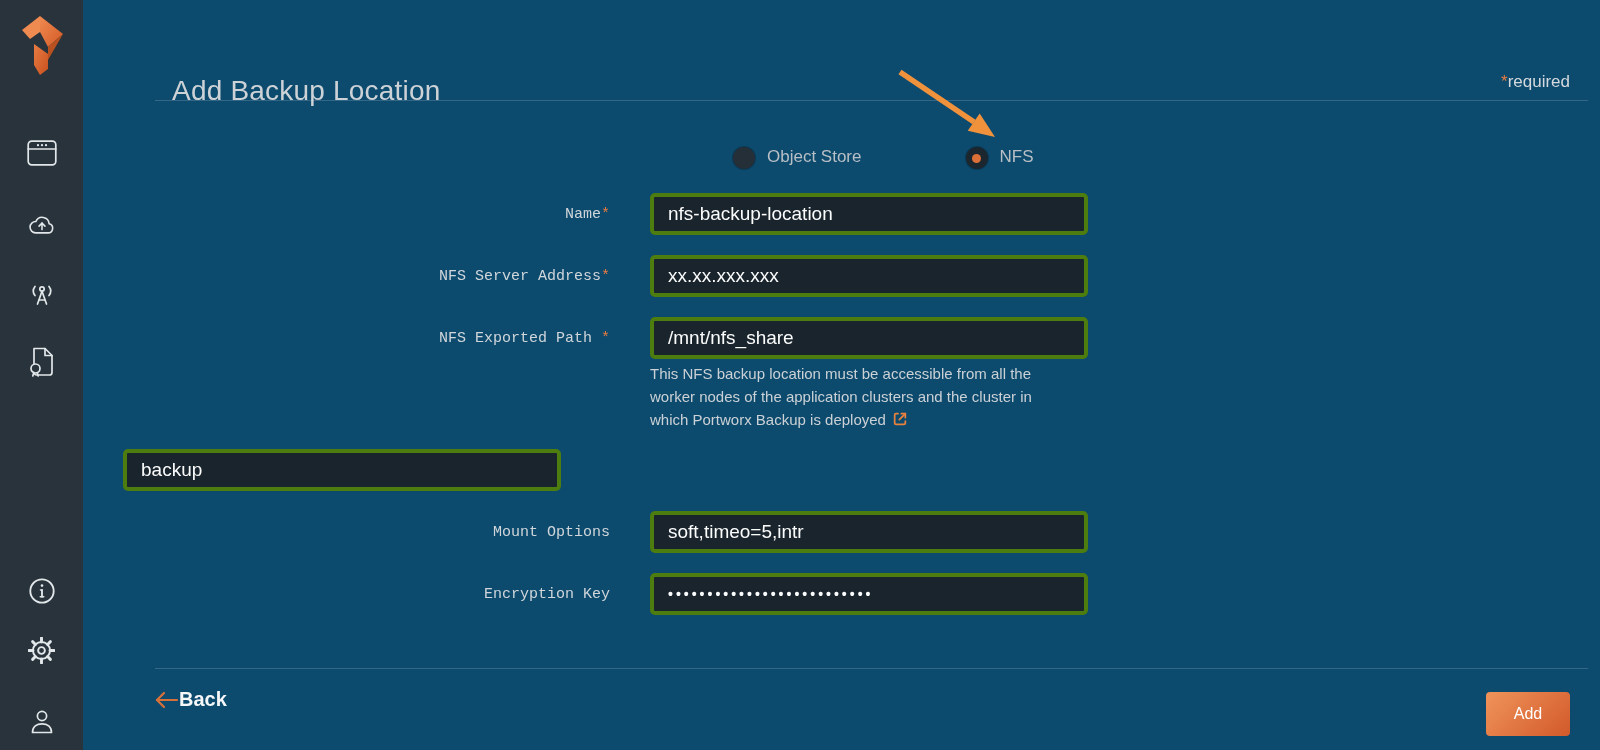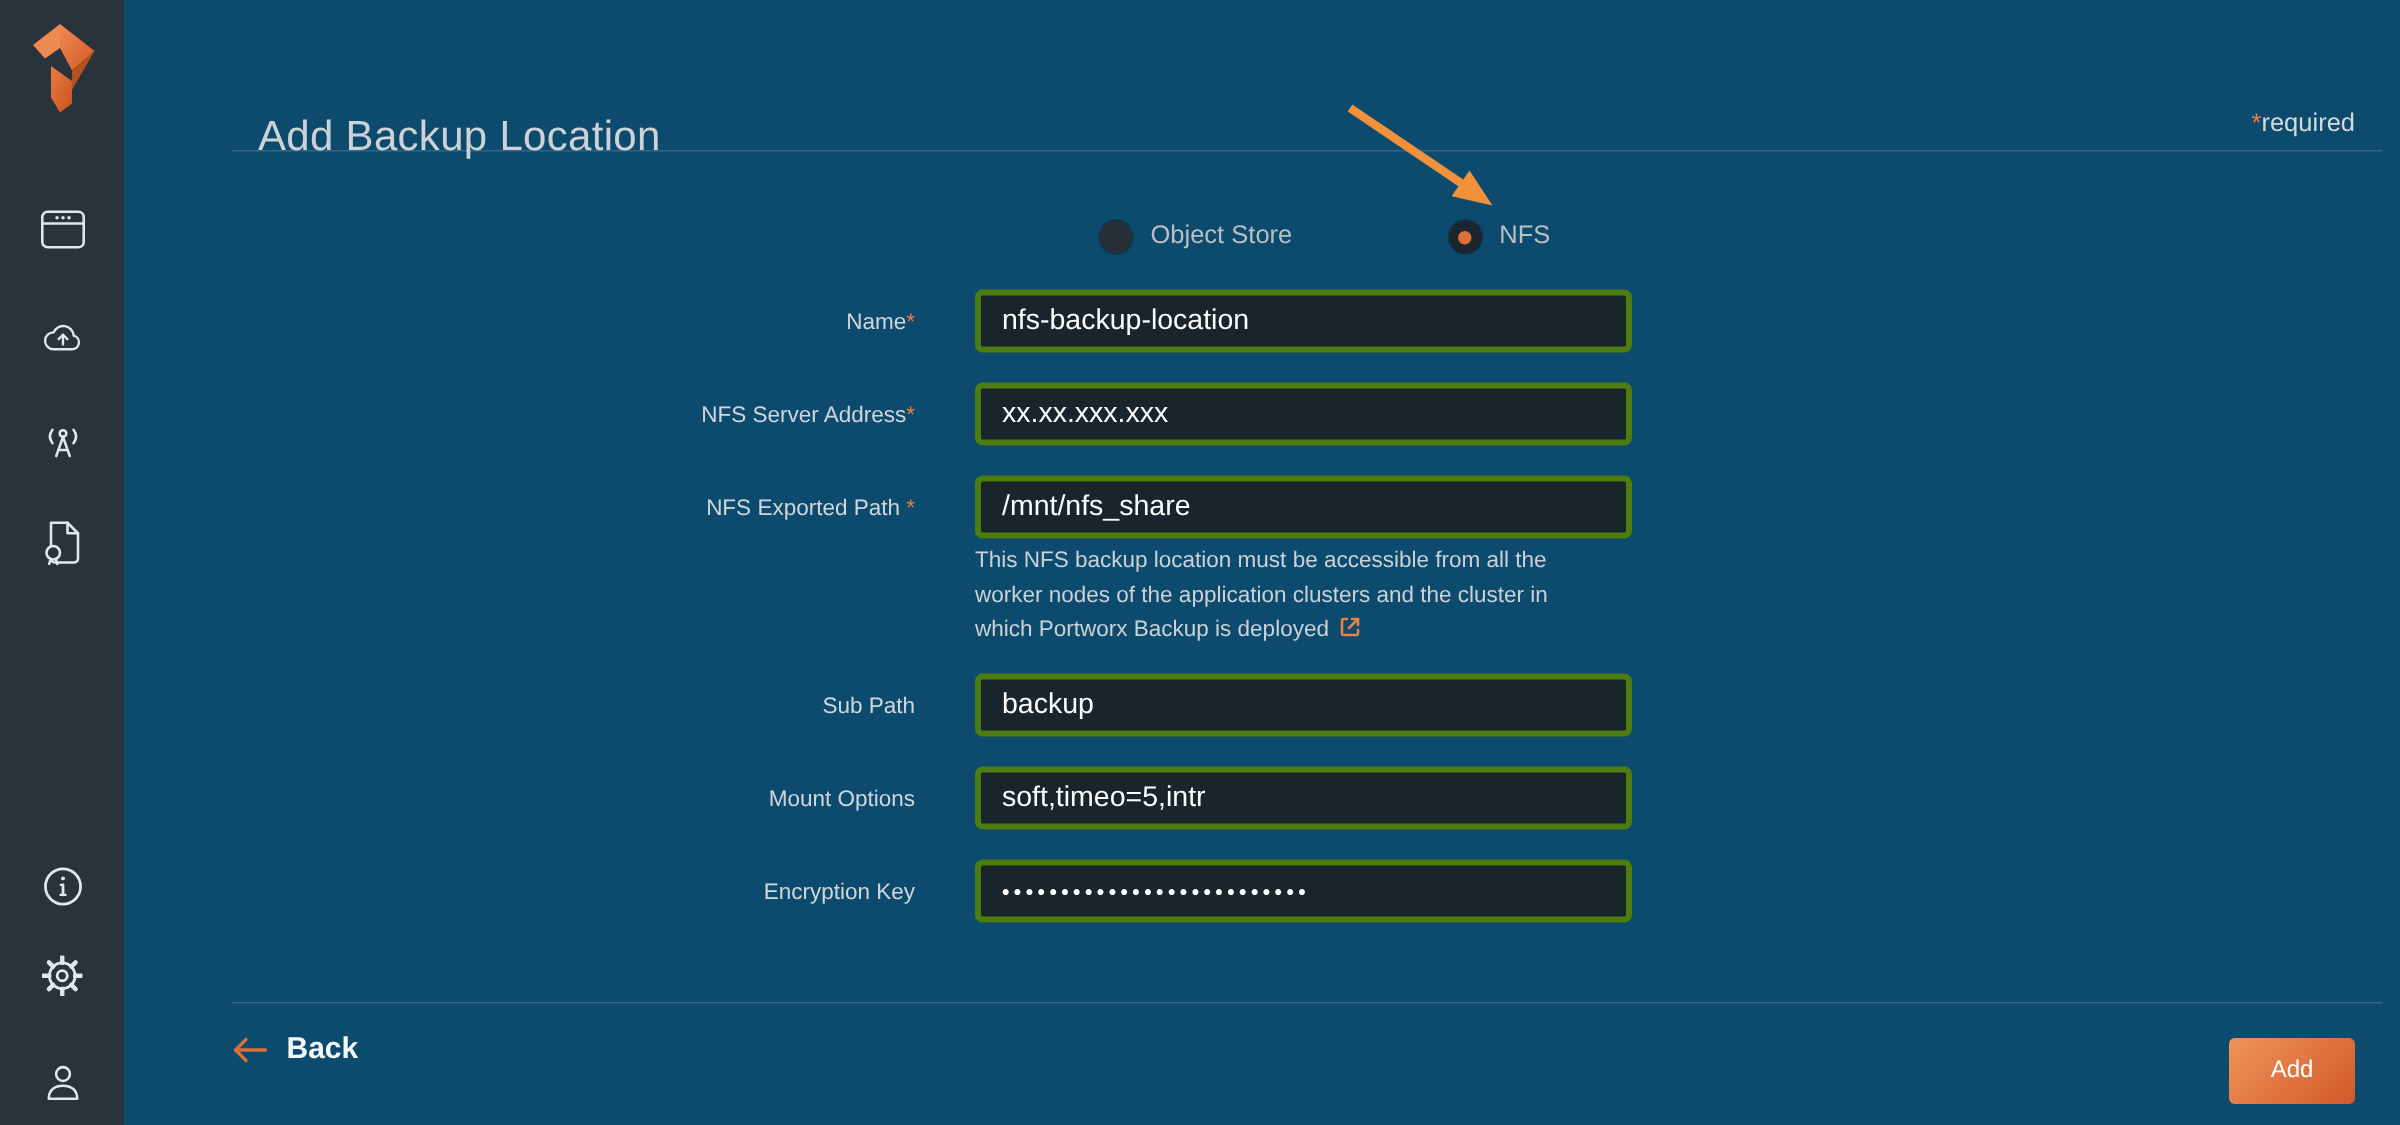--- a/index.html
+++ b/index.html
@@ -31,33 +31,33 @@
   .radio-option.selected .radio-circle{background:#1c262e;}
   .radio-option.selected .radio-circle::after{content:"";position:absolute;left:6.5px;top:6.5px;
     width:9px;height:9px;border-radius:50%;background:#dd7038;}
   .radio-label{margin-left:12px;font-size:17px;color:#b8bfc5;}
 
   .annot-arrow{position:absolute;left:810px;top:58px;}
 
   
   .form{position:absolute;left:0;top:193px;width:100%;}
   .frow{display:flex;align-items:center;height:42px;margin-bottom:20px;}
-  .flabel{flex:0 0 527px;text-align:right;font-size:15px;color:#d0d6da;}
+  .flabel{flex:0 0 527px;text-align:right;font-size:15px;color:#d0d6da;font-family:Liberation Mono, monospace;}
   .flabel .mark{color:#ed7d3f;}
   .finput{box-sizing:border-box;margin-left:40px;width:438px;height:42px;background:#1a242c;
     border:4px solid #4d7c0f;border-radius:5px;color:#fbfcfc;font-size:19px;padding:0 14px;
     outline:none;font-family:"Liberation Sans",sans-serif;}
   .finput.masked{font-size:14px;letter-spacing:3px;font-weight:bold;}
   .help-row{margin:-17px 0 18px 567px;width:438px;font-size:15px;line-height:23px;color:#cbd1d5;}
   .help-row .hline{display:block;}
   .ext-link{display:inline-block;vertical-align:-2px;margin-left:6px;cursor:pointer;}
 
   
   .back-btn{position:absolute;left:70px;top:688px;display:flex;align-items:center;cursor:pointer;}
-  .back-btn .back-label{margin-left:12px;font-size:20px;font-weight:600;color:#f5f7f8;}
+  .back-btn .back-label{margin-left:0;font-size:20px;font-weight:600;color:#f5f7f8;}
   .add-btn{position:absolute;right:30px;top:692px;width:84px;height:44px;border:none;cursor:pointer;
     background:linear-gradient(135deg,#f0945a 0%,#d2592a 100%);border-radius:4px;
     color:#ffffff;font-size:16px;font-family:"Liberation Sans",sans-serif;}
 </style>
 </head>
 <body>
 
 <div class="app">
 
   <aside class="sidebar">
@@ -199,21 +199,20 @@
         <span class="hline">This NFS backup location must be accessible from all the</span>
         <span class="hline">worker nodes of the application clusters and the cluster in</span>
         <span class="hline"><span>which Portworx Backup is deployed</span><svg class="ext-link" width="16" height="16" viewBox="0 0 24 24" fill="none" stroke="#e8823f" stroke-width="2.6" stroke-linecap="round" stroke-linejoin="round">
             <path d="M9,4 H6 a2,2 0 0 0 -2,2 v12 a2,2 0 0 0 2,2 h12 a2,2 0 0 0 2,-2 v-3"></path>
             <path d="M14,4 h6 v6"></path>
             <line x1="11" y1="13" x2="20" y2="4"></line>
           </svg></span>
       </div>
 
       <div class="frow">
-        <div class="flabel"><span>Sub Path</span><span class="mark"></span></div>
         <input class="finput" type="text" value="backup" style="">
       </div>
 
       <div class="frow">
         <div class="flabel"><span>Mount Options</span><span class="mark"></span></div>
         <input class="finput" type="text" value="soft,timeo=5,intr" style="">
       </div>
 
       <div class="frow">
         <div class="flabel"><span>Encryption Key</span><span class="mark"></span></div>

